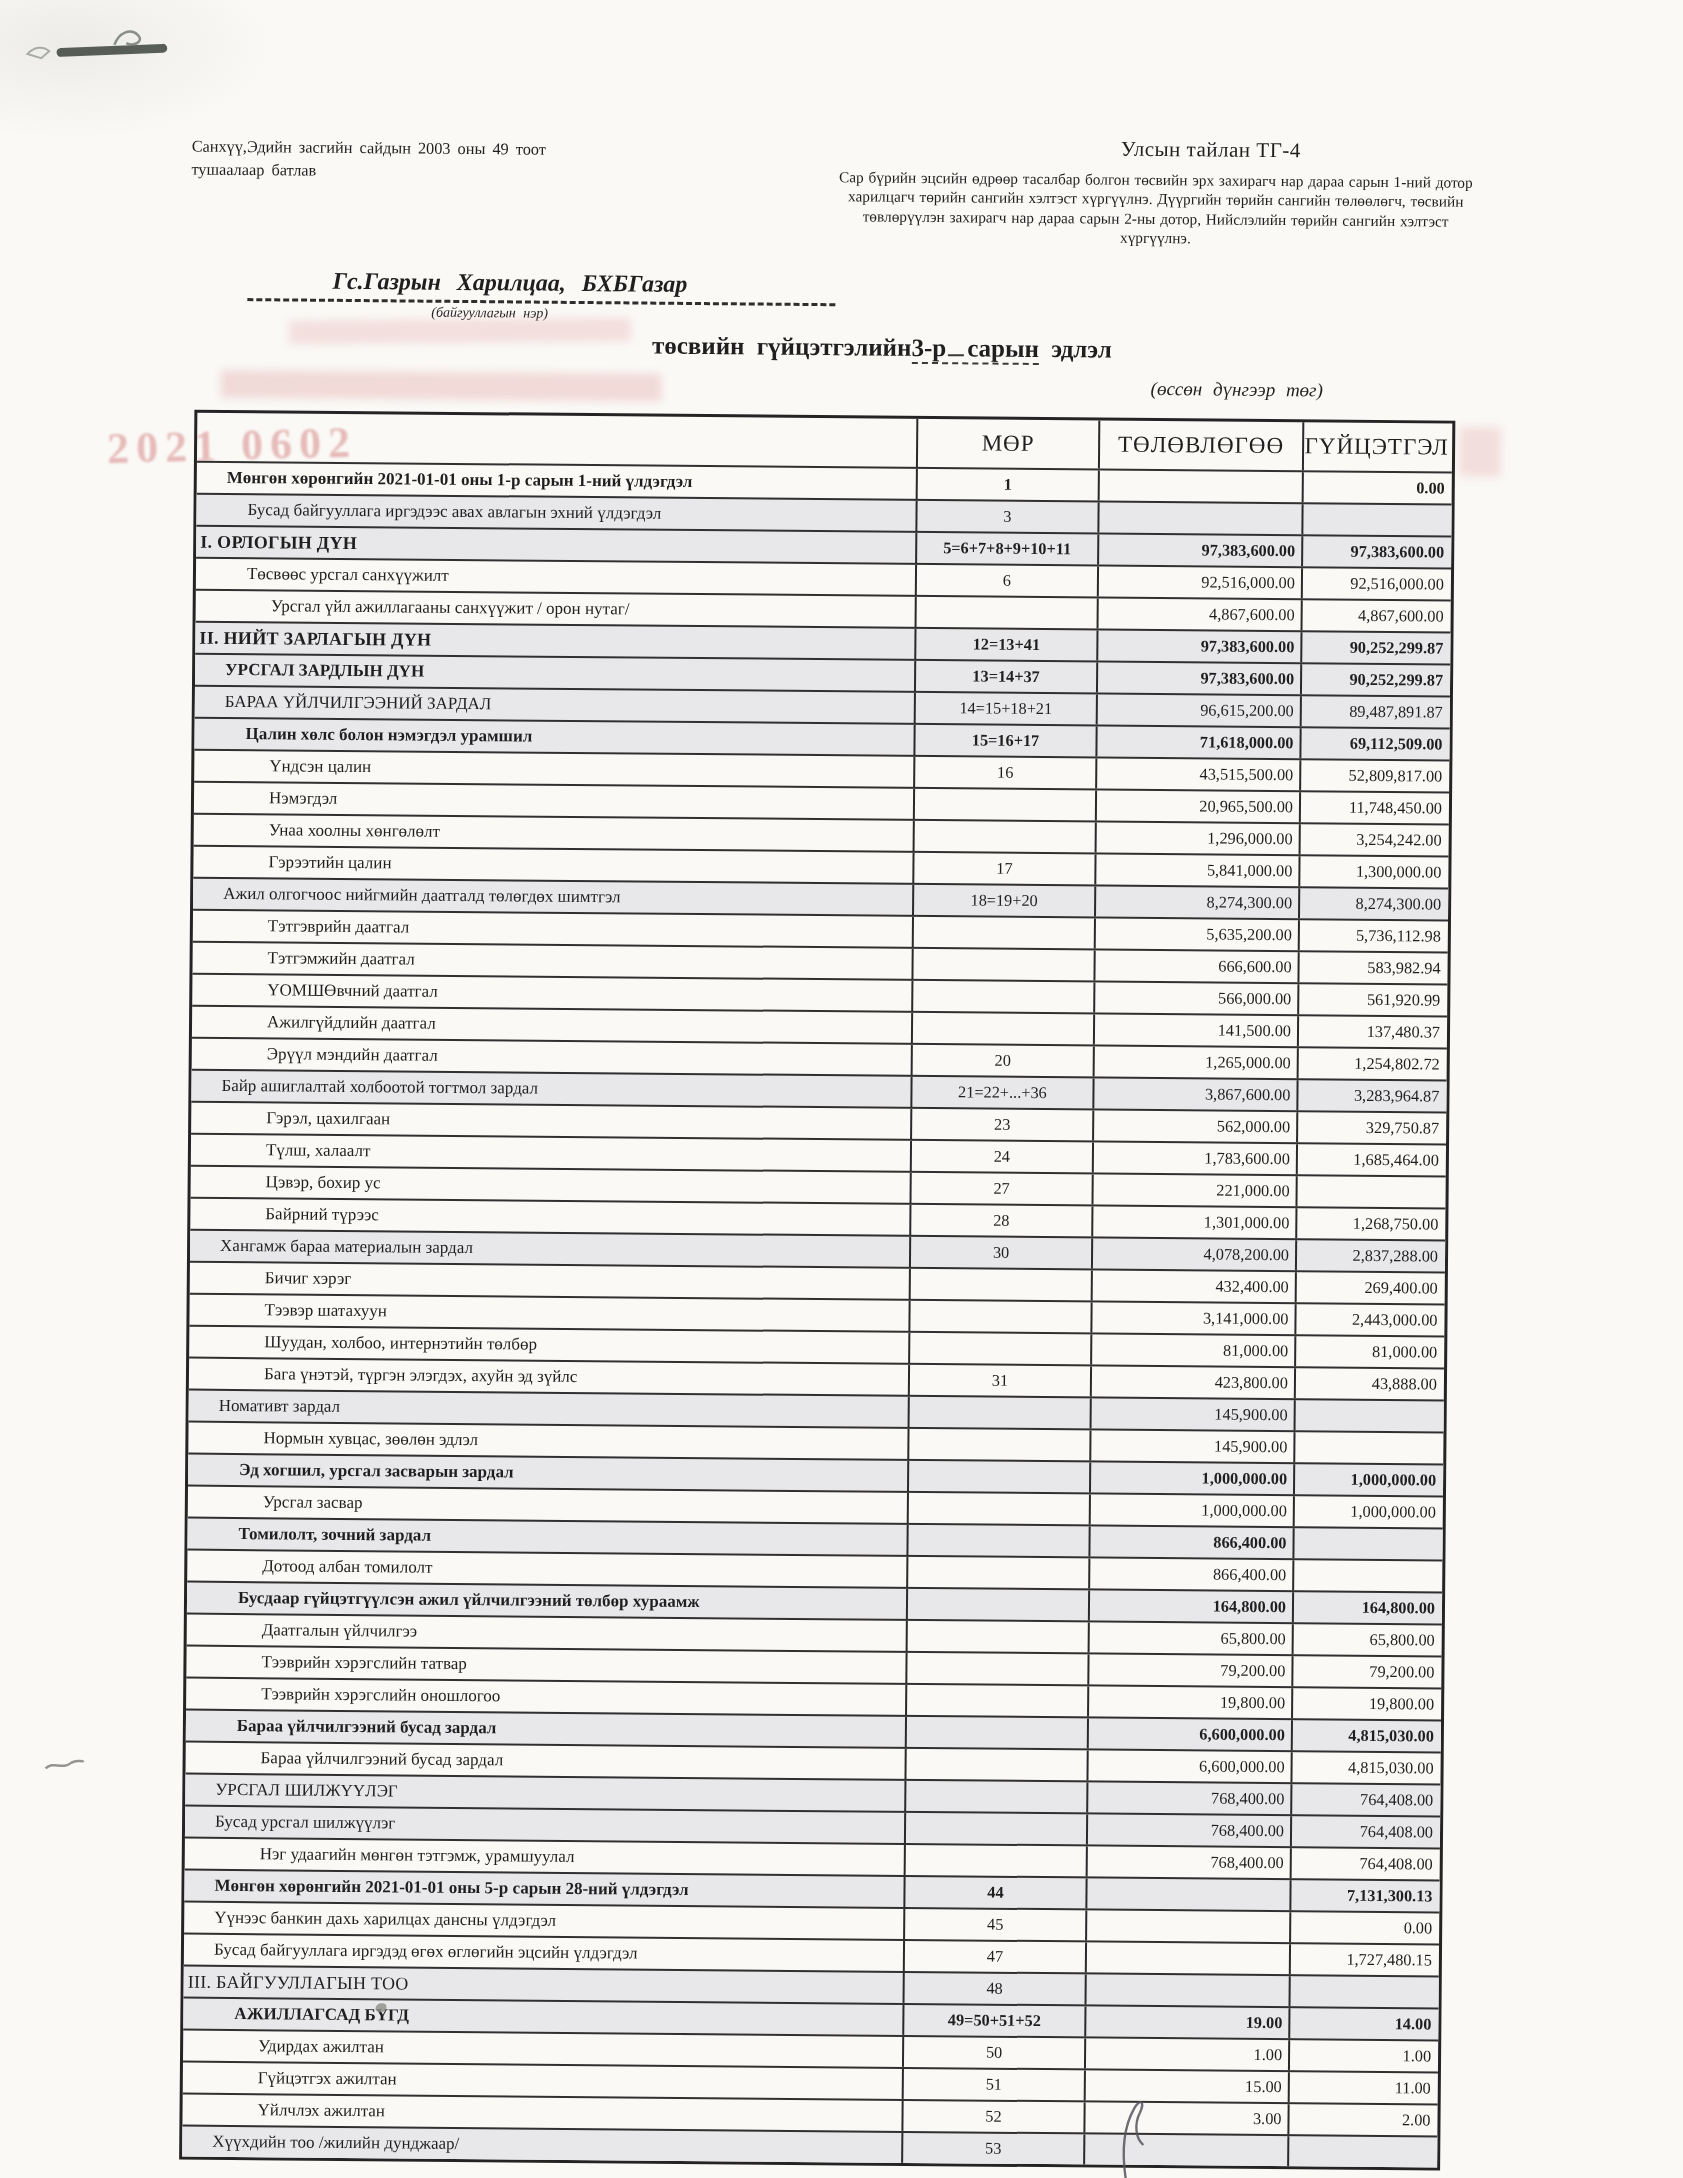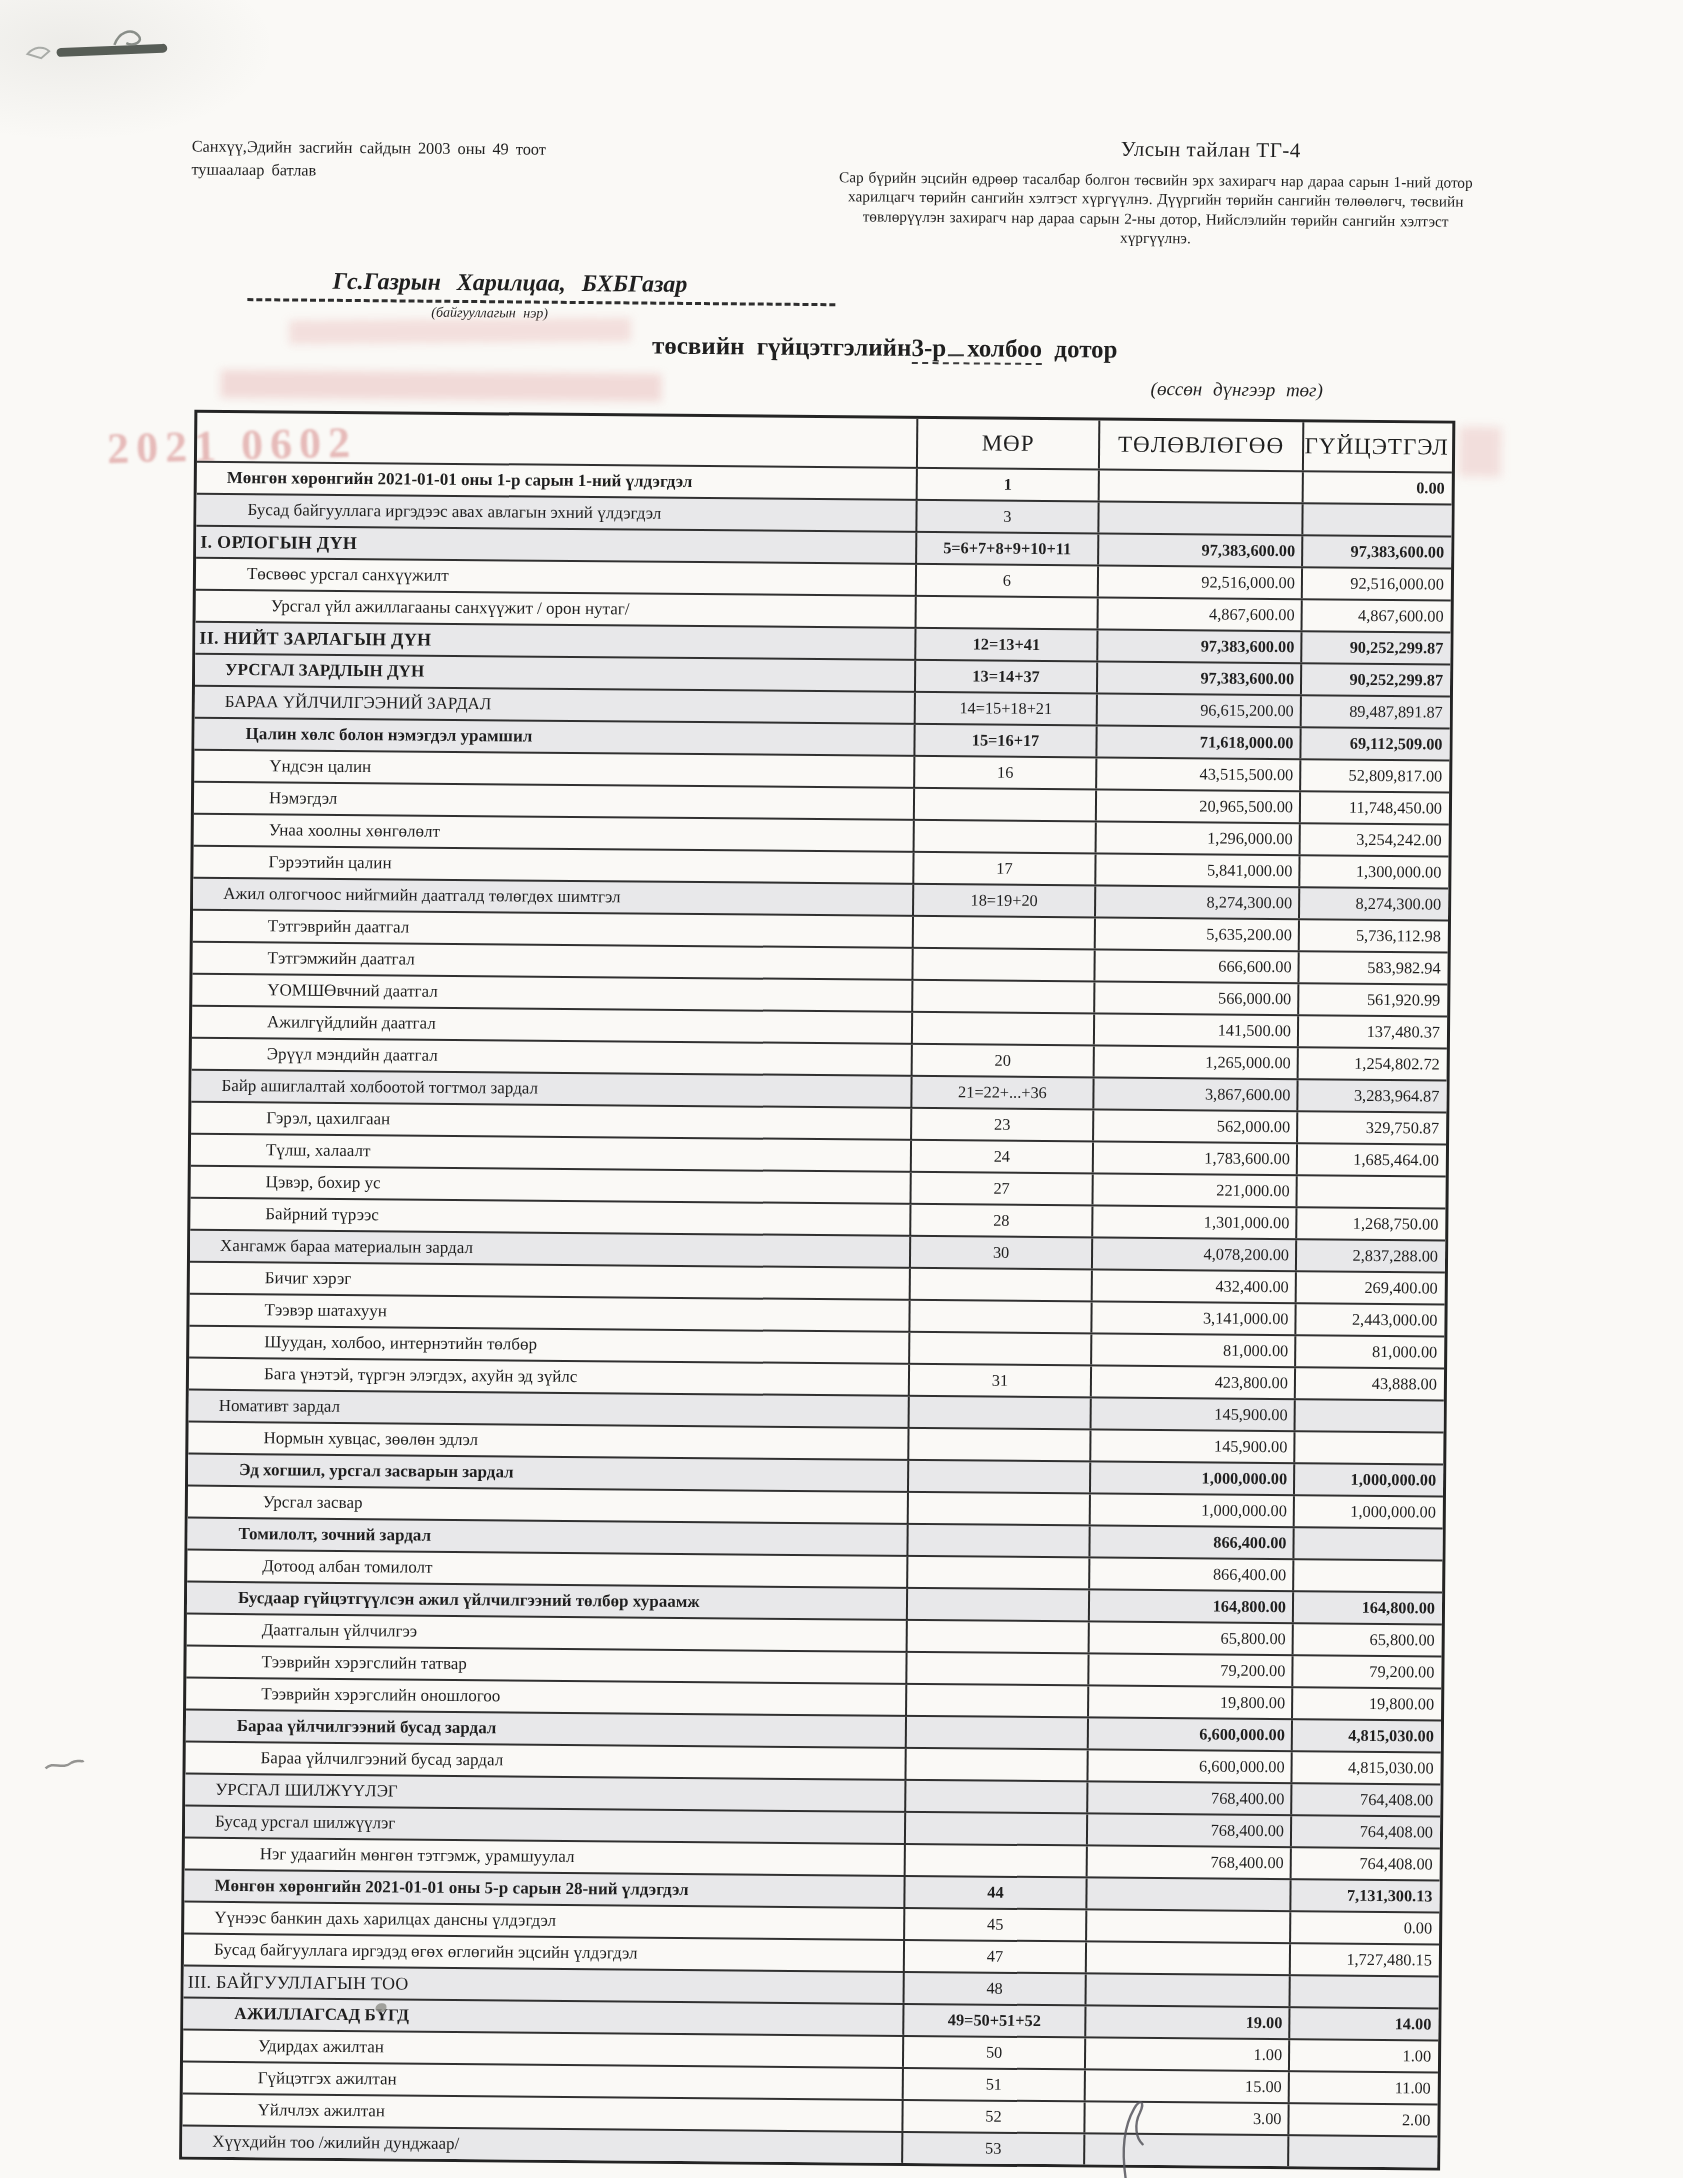--- a/index.html
+++ b/index.html
@@ -58,21 +58,21 @@
   </svg>
 
   <div class="abs approval">Санхүү,Эдийн засгийн сайдын 2003 оны 49 тоот тушаалаар батлав</div>
   <div class="abs repcode">Улсын тайлан ТГ-4</div>
   <div class="abs instr">Сар бүрийн эцсийн өдрөөр тасалбар болгон төсвийн эрх захирагч нар дараа сарын 1-ний дотор харилцагч төрийн сангийн хэлтэст хүргүүлнэ. Дүүргийн төрийн сангийн төлөөлөгч, төсвийн төвлөрүүлэн захирагч нар дараа сарын 2-ны дотор, Нийслэлийн төрийн сангийн хэлтэст хүргүүлнэ.</div>
 
   <div class="abs orgline"></div>
   <div class="abs orgname">Гс.Газрын  Харилцаа,  БХБГазар</div>
   <div class="abs orgcap">(байгууллагын  нэр)</div>
 
-  <div class="abs rtitle"><span>төсвийн гүйцэтгэлийн</span><span class="month-region"><span>3-р</span><span class="basedash"></span><span>холбоо</span></span>&nbsp;<span>дотор</span></div>
+  <div class="abs rtitle"><span>төсвийн гүйцэтгэлийн</span><span class="month-region"><span>3-р</span><span class="basedash"></span><span>сарын</span></span>&nbsp;<span>эдлэл</span></div>
 
   <div class="abs unitnote">(өссөн дүнгээр төг)</div>
 
   <div class="abs stampblur1"></div>
   <div class="abs stampblur2"></div>
   <div class="abs stampblur3"></div>
   <div class="abs stampnum">2021 0602</div>
 
   <svg class="abs" style="left:941px;top:523px" width="129" height="40" viewBox="0 0 130 40">
     <path d="M8,26 C22,14 34,22 46,16 C58,10 66,20 78,14" fill="none" stroke="rgba(198,92,92,0.35)" stroke-width="3"></path>

